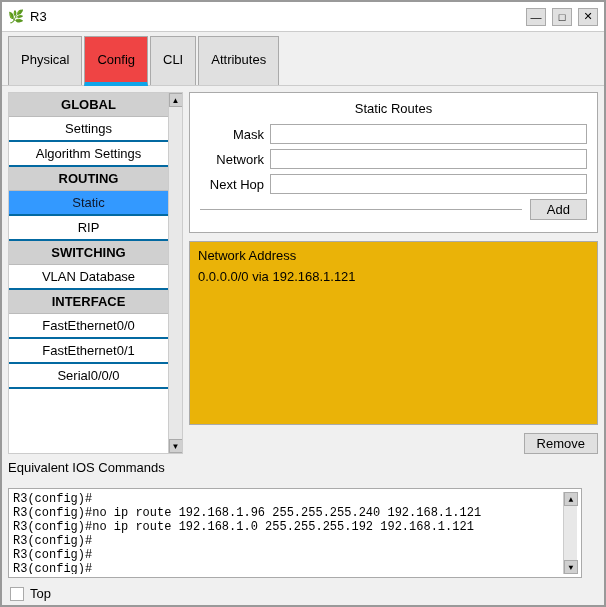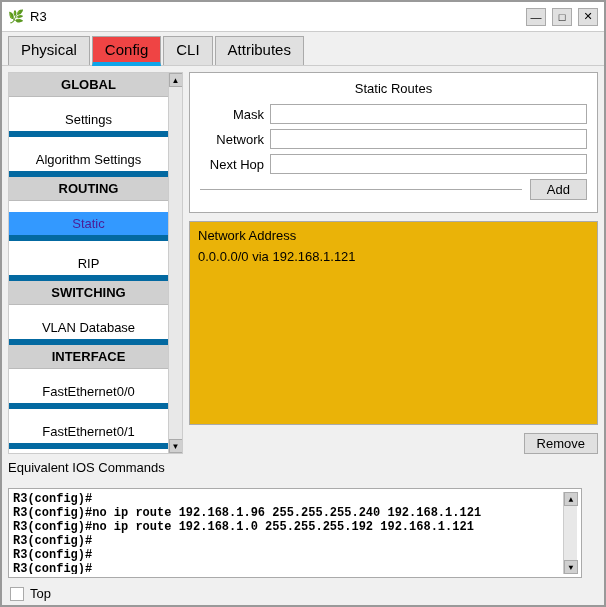--- a/index.html
+++ b/index.html
@@ -59,25 +59,25 @@
       font-size: 11px;
     }
     .tab-bar {
       display: flex;
       background: #f0f0f0;
       padding: 4px 6px 0 6px;
       border-bottom: 1px solid #ccc;
       gap: 2px;
     }
     .tab {
-      padding: 4px 12px;
+      padding: 15px 12px;
       border: 1px solid #aaa;
       background: #e0e0e0;
       cursor: pointer;
-      font-size: 15px;
+      font-size: 13px;
       border-bottom: none;
     }
     .tab.active {
       background: #ef4444;
       border-bottom: 4px solid #0ea5e9;
       margin-bottom: -1px;
       z-index: 1;
     }
     .content {
       display: flex;
@@ -92,26 +92,25 @@
       font-weight: bold;
       padding: 4px 0;
       font-size: 13px;
       border-bottom: 1px solid #bbb;
     }
     .sidebar-item {
       text-align: center;
       padding: 4px 8px;
       cursor: pointer;
       font-size: 13px;
-      border-bottom: 6px solid #0369a1;
-      margin-top: 11px;
+      border-bottom: 2px solid #0369a1;
     }
     .sidebar-item.selected {
       background: #3399ff;
-      color: #4c1d95;
+      color: #0f172a;
     }
     .scrollbar-btn {
       width: 14px;
       height: 14px;
       background: #d0d0d0;
       border: 1px solid #aaa;
       display: flex;
       align-items: center;
       justify-content: center;
       cursor: pointer;
@@ -210,21 +209,20 @@
     .ios-console {
       border: 1px solid #aaa;
       background: #fff;
       height: 90px;
       font-family: "Courier New", monospace;
       font-size: 12px;
       padding: 3px 4px;
       overflow: hidden;
       position: relative;
       display: flex;
-      font-weight: bold;
     }
     .ios-text {
       flex: 1;
       overflow: hidden;
     }
     .ios-scrollbar {
       width: 14px;
       border-left: 1px solid #ccc;
       background: #e8e8e8;
       display: flex;

